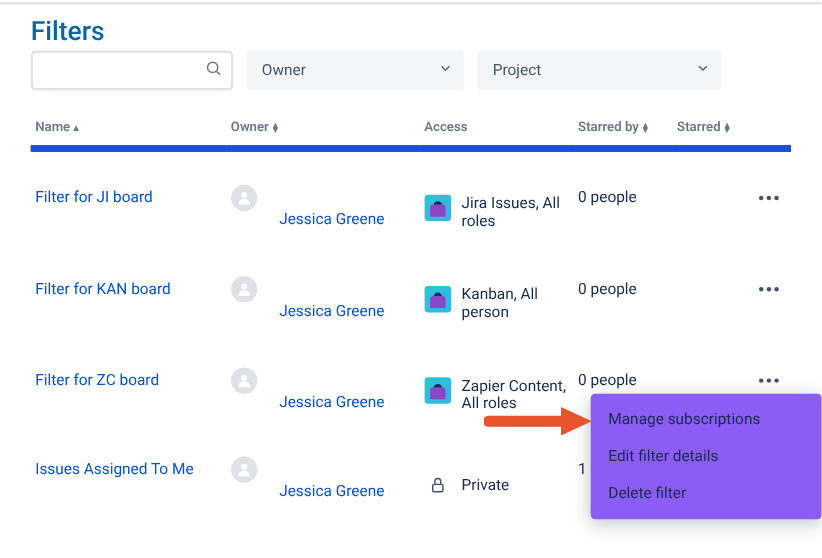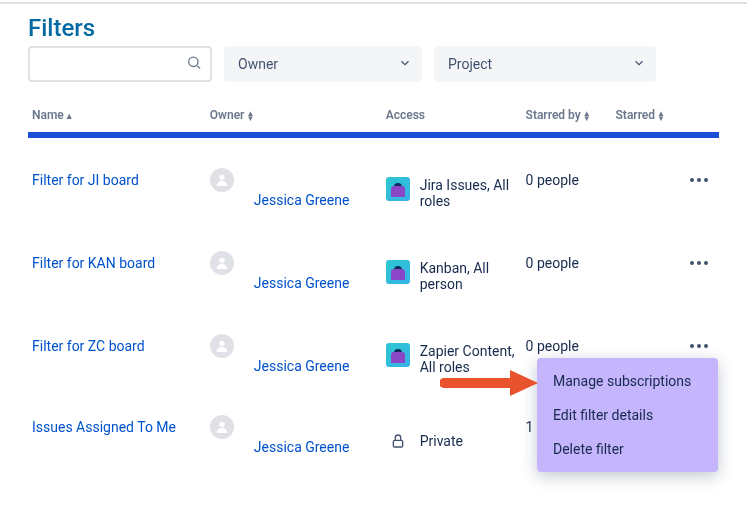--- a/index.html
+++ b/index.html
@@ -195,22 +195,22 @@
   .star {
     color: #FFAB00;
     font-size: 18px;
     text-align: center;
   }
   
   .menu {
     position: absolute;
     top: 358px;
     left: 537px;
-    width: 181px;
-    background: #c4b5fd;
+    width: 210px;
+    background: #8b5cf6;
     border-radius: 4px;
     box-shadow: 0 4px 16px rgba(9,30,66,0.25);
     padding: 6px 0;
     z-index: 20;
   }
   .menu-item {
     padding: 9px 16px;
     color: #172B4D;
     cursor: pointer;
   }

